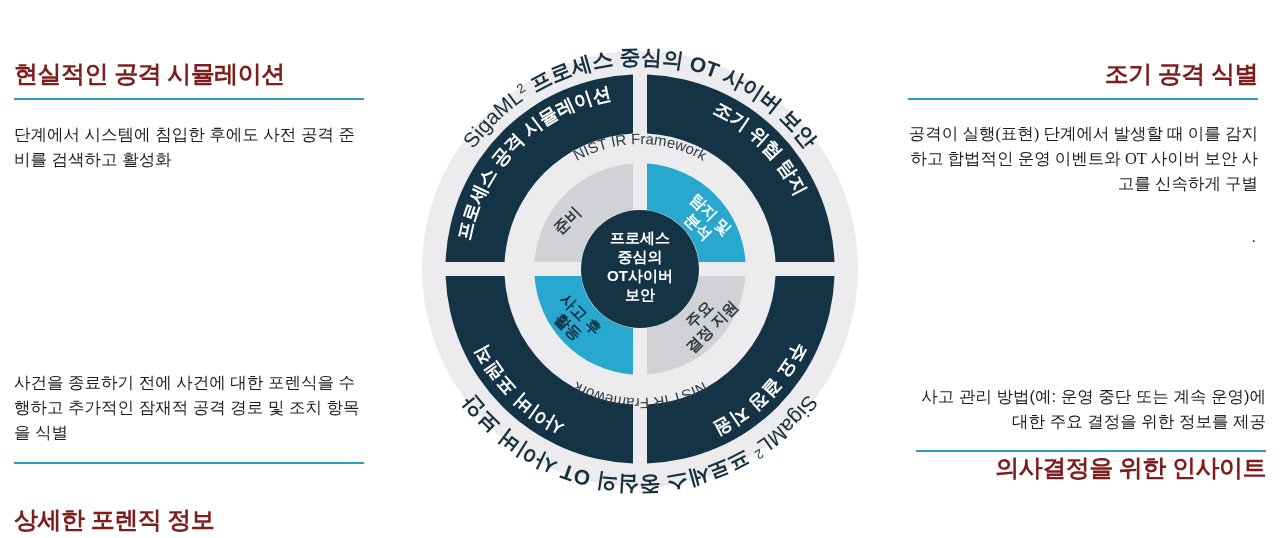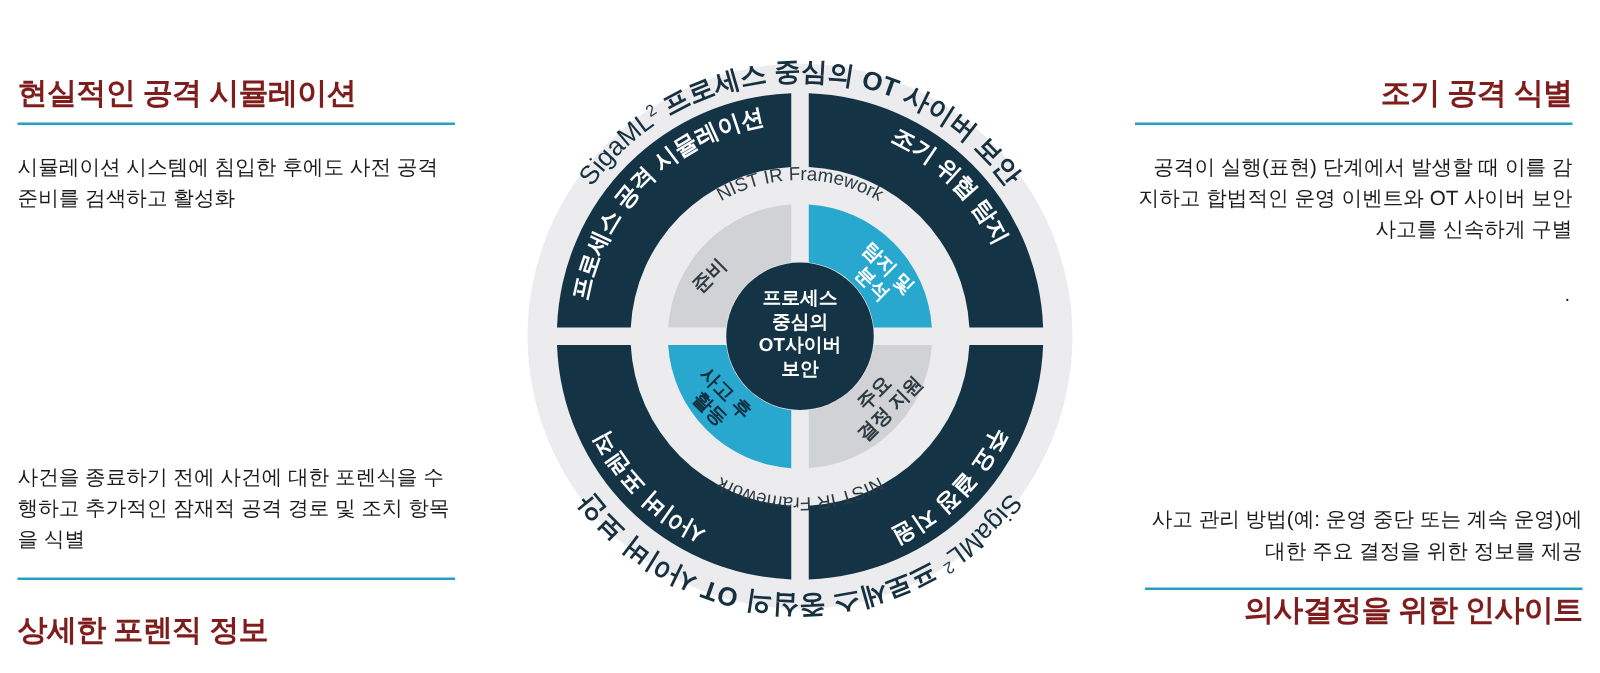--- a/index.html
+++ b/index.html
@@ -40,30 +40,30 @@
     font-size: 16.5px;
     line-height: 1.5;
   }
 
   
   #panel-tl { left: 14px; top: 58px; }
   #panel-tl .panel-body { margin-top: 22px; text-align: left; }
 
   
   #panel-tr { left: 908px; top: 58px; text-align: right; }
-  #panel-tr .panel-body { margin-top: 22px; text-align: right; }
+  #panel-tr .panel-body { margin-top: 22px; text-align: right; font-family: Liberation Serif, serif; }
 
   
   #panel-bl { left: 14px; top: 370px; }
   #panel-bl .panel-body { text-align: left; }
   #panel-bl .panel-rule { margin: 18px 0 0 0; }
-  #panel-bl .panel-title { margin-top: 24px; }
-
-  
-  #panel-br { left: 916px; top: 404px; text-align: right; }
+  #panel-bl .panel-title { margin-top: 40px; }
+
+  
+  #panel-br { left: 916px; top: 384px; text-align: right; }
   #panel-br .panel-body { text-align: right; }
   #panel-br .panel-rule { margin: 16px 0 0 0; }
   #panel-br .panel-title { }
 
   #diagram {
     position: absolute;
     left: 405px;
     top: 8px;
     width: 470px;
     height: 522px;
@@ -78,21 +78,21 @@
     color: #1c1c1c;
     font-size: 16px;
   }
 </style>
 </head>
 <body>
 
 <div class="panel" id="panel-tl">
   <div class="panel-title">현실적인 공격 시뮬레이션</div>
   <div class="panel-rule"></div>
-  <div class="panel-body">시뮬레이션 시스템에 침입한 후에도 사전 공격 준비를 검색하고 활성화</div>
+  <div class="panel-body">단계에서 시스템에 침입한 후에도 사전 공격 준비를 검색하고 활성화</div>
 </div>
 
 <div class="panel" id="panel-tr">
   <div class="panel-title">조기 공격 식별</div>
   <div class="panel-rule"></div>
   <div class="panel-body">공격이 실행(표현) 단계에서 발생할 때 이를 감지하고 합법적인 운영 이벤트와 OT 사이버 보안 사고를 신속하게 구별</div>
   <div class="dot-mark" style="right:2px; top:170px;">.</div>
 </div>
 
 <div class="panel" id="panel-bl">

